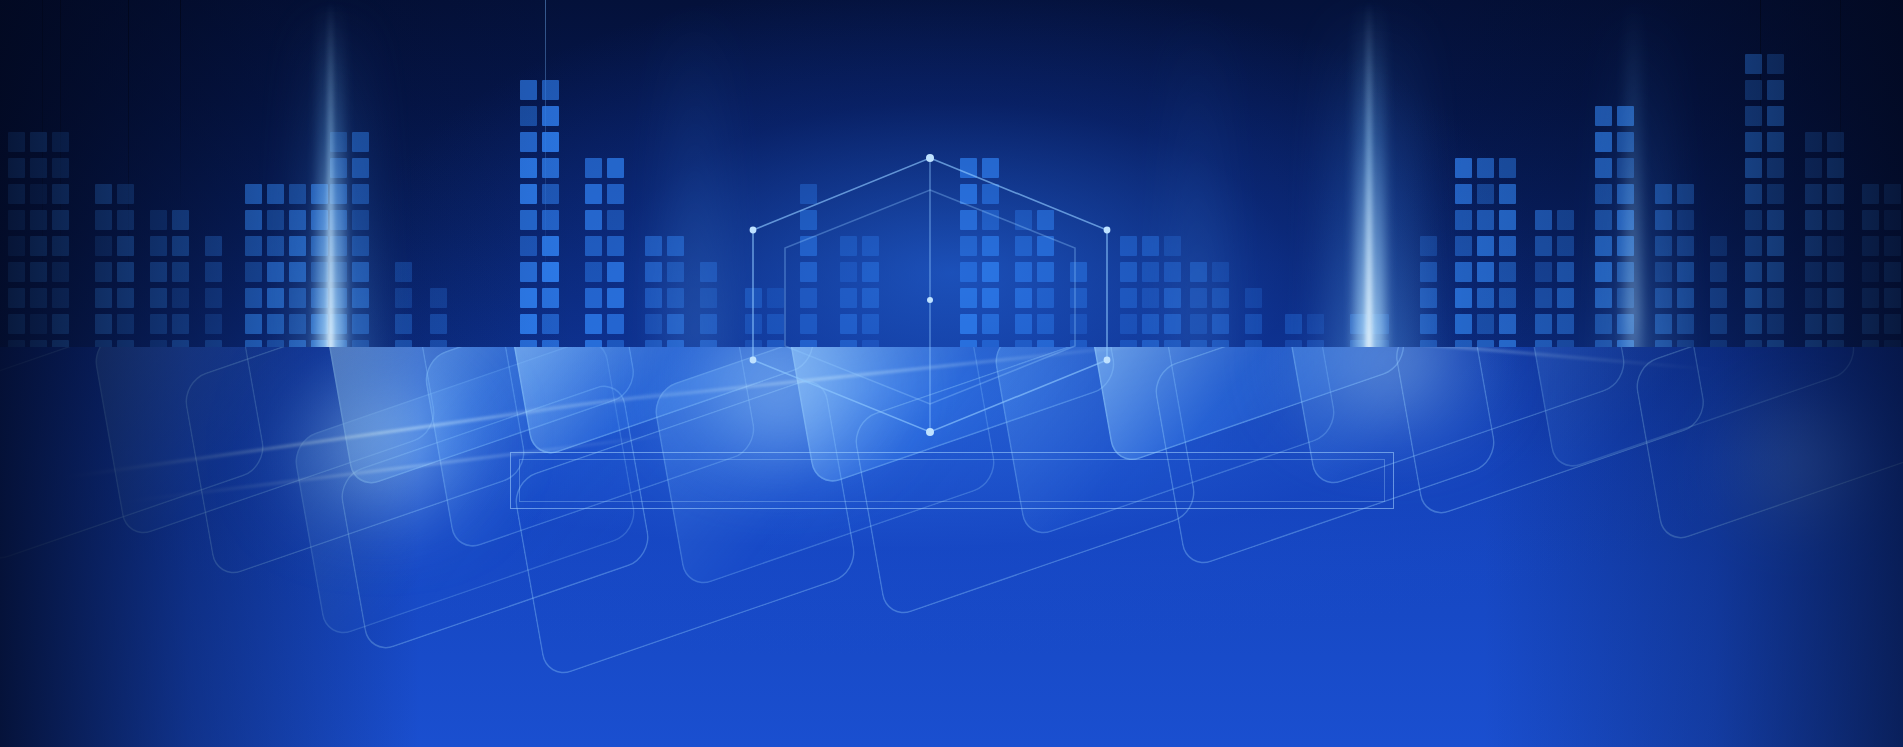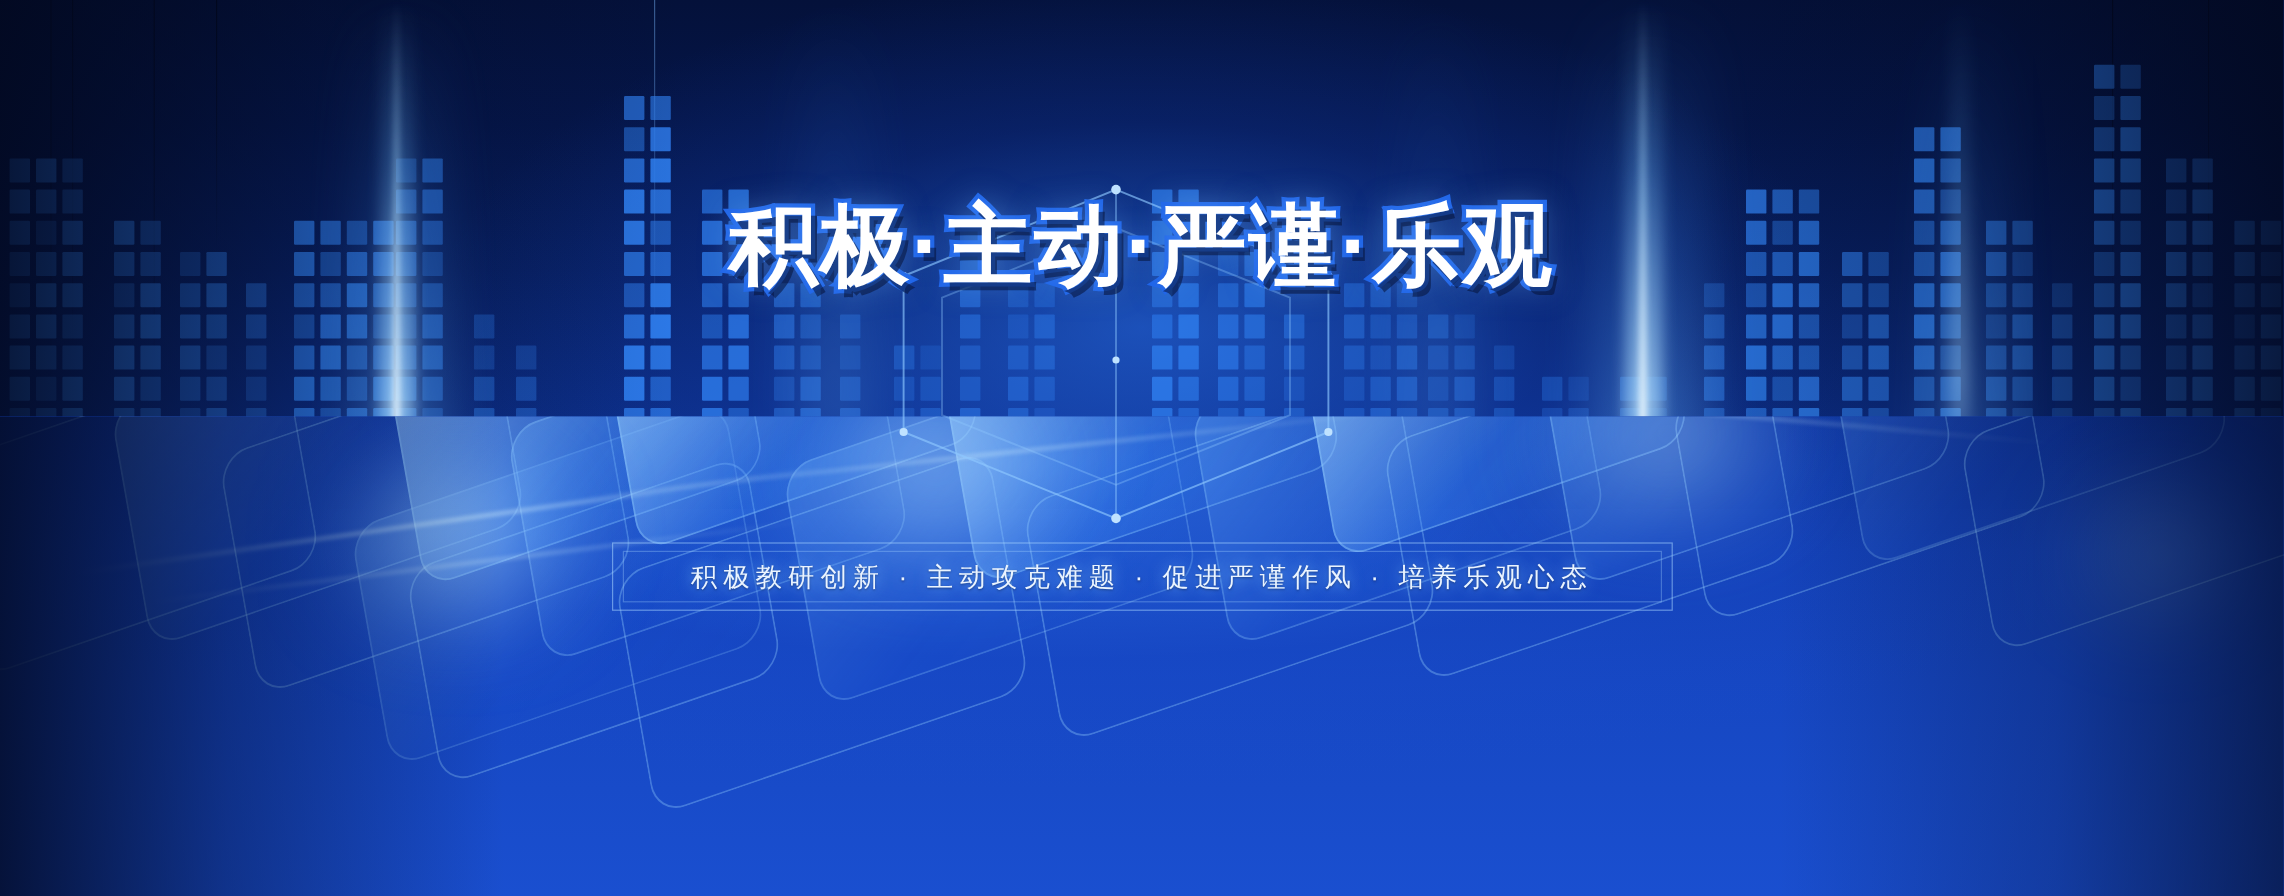--- a/index.html
+++ b/index.html
@@ -1571,23 +1571,21 @@
         <circle cx="372" cy="210" r="3.4"></circle>
           <circle cx="195" cy="282" r="4"></circle>
         <circle cx="18" cy="210" r="3.4"></circle>
           <circle cx="18" cy="80" r="3.4"></circle>
         <circle cx="195" cy="150" r="3"></circle>
       </g>
     </svg>
   </div>
 
   <div class="title-block">
-    <div class="headline">积极·主动·严谨·乐观</div>
     <br>
   </div>
 
   <div class="tagline">
     <span class="frame-outer"></span>
     <span class="frame-inner"></span>
-    <span class="txt">积极教研创新 · 主动攻克难题 · 促进严谨作风 · 培养乐观心态</span>
   </div>
 
 </div>
 
 </body></html>

